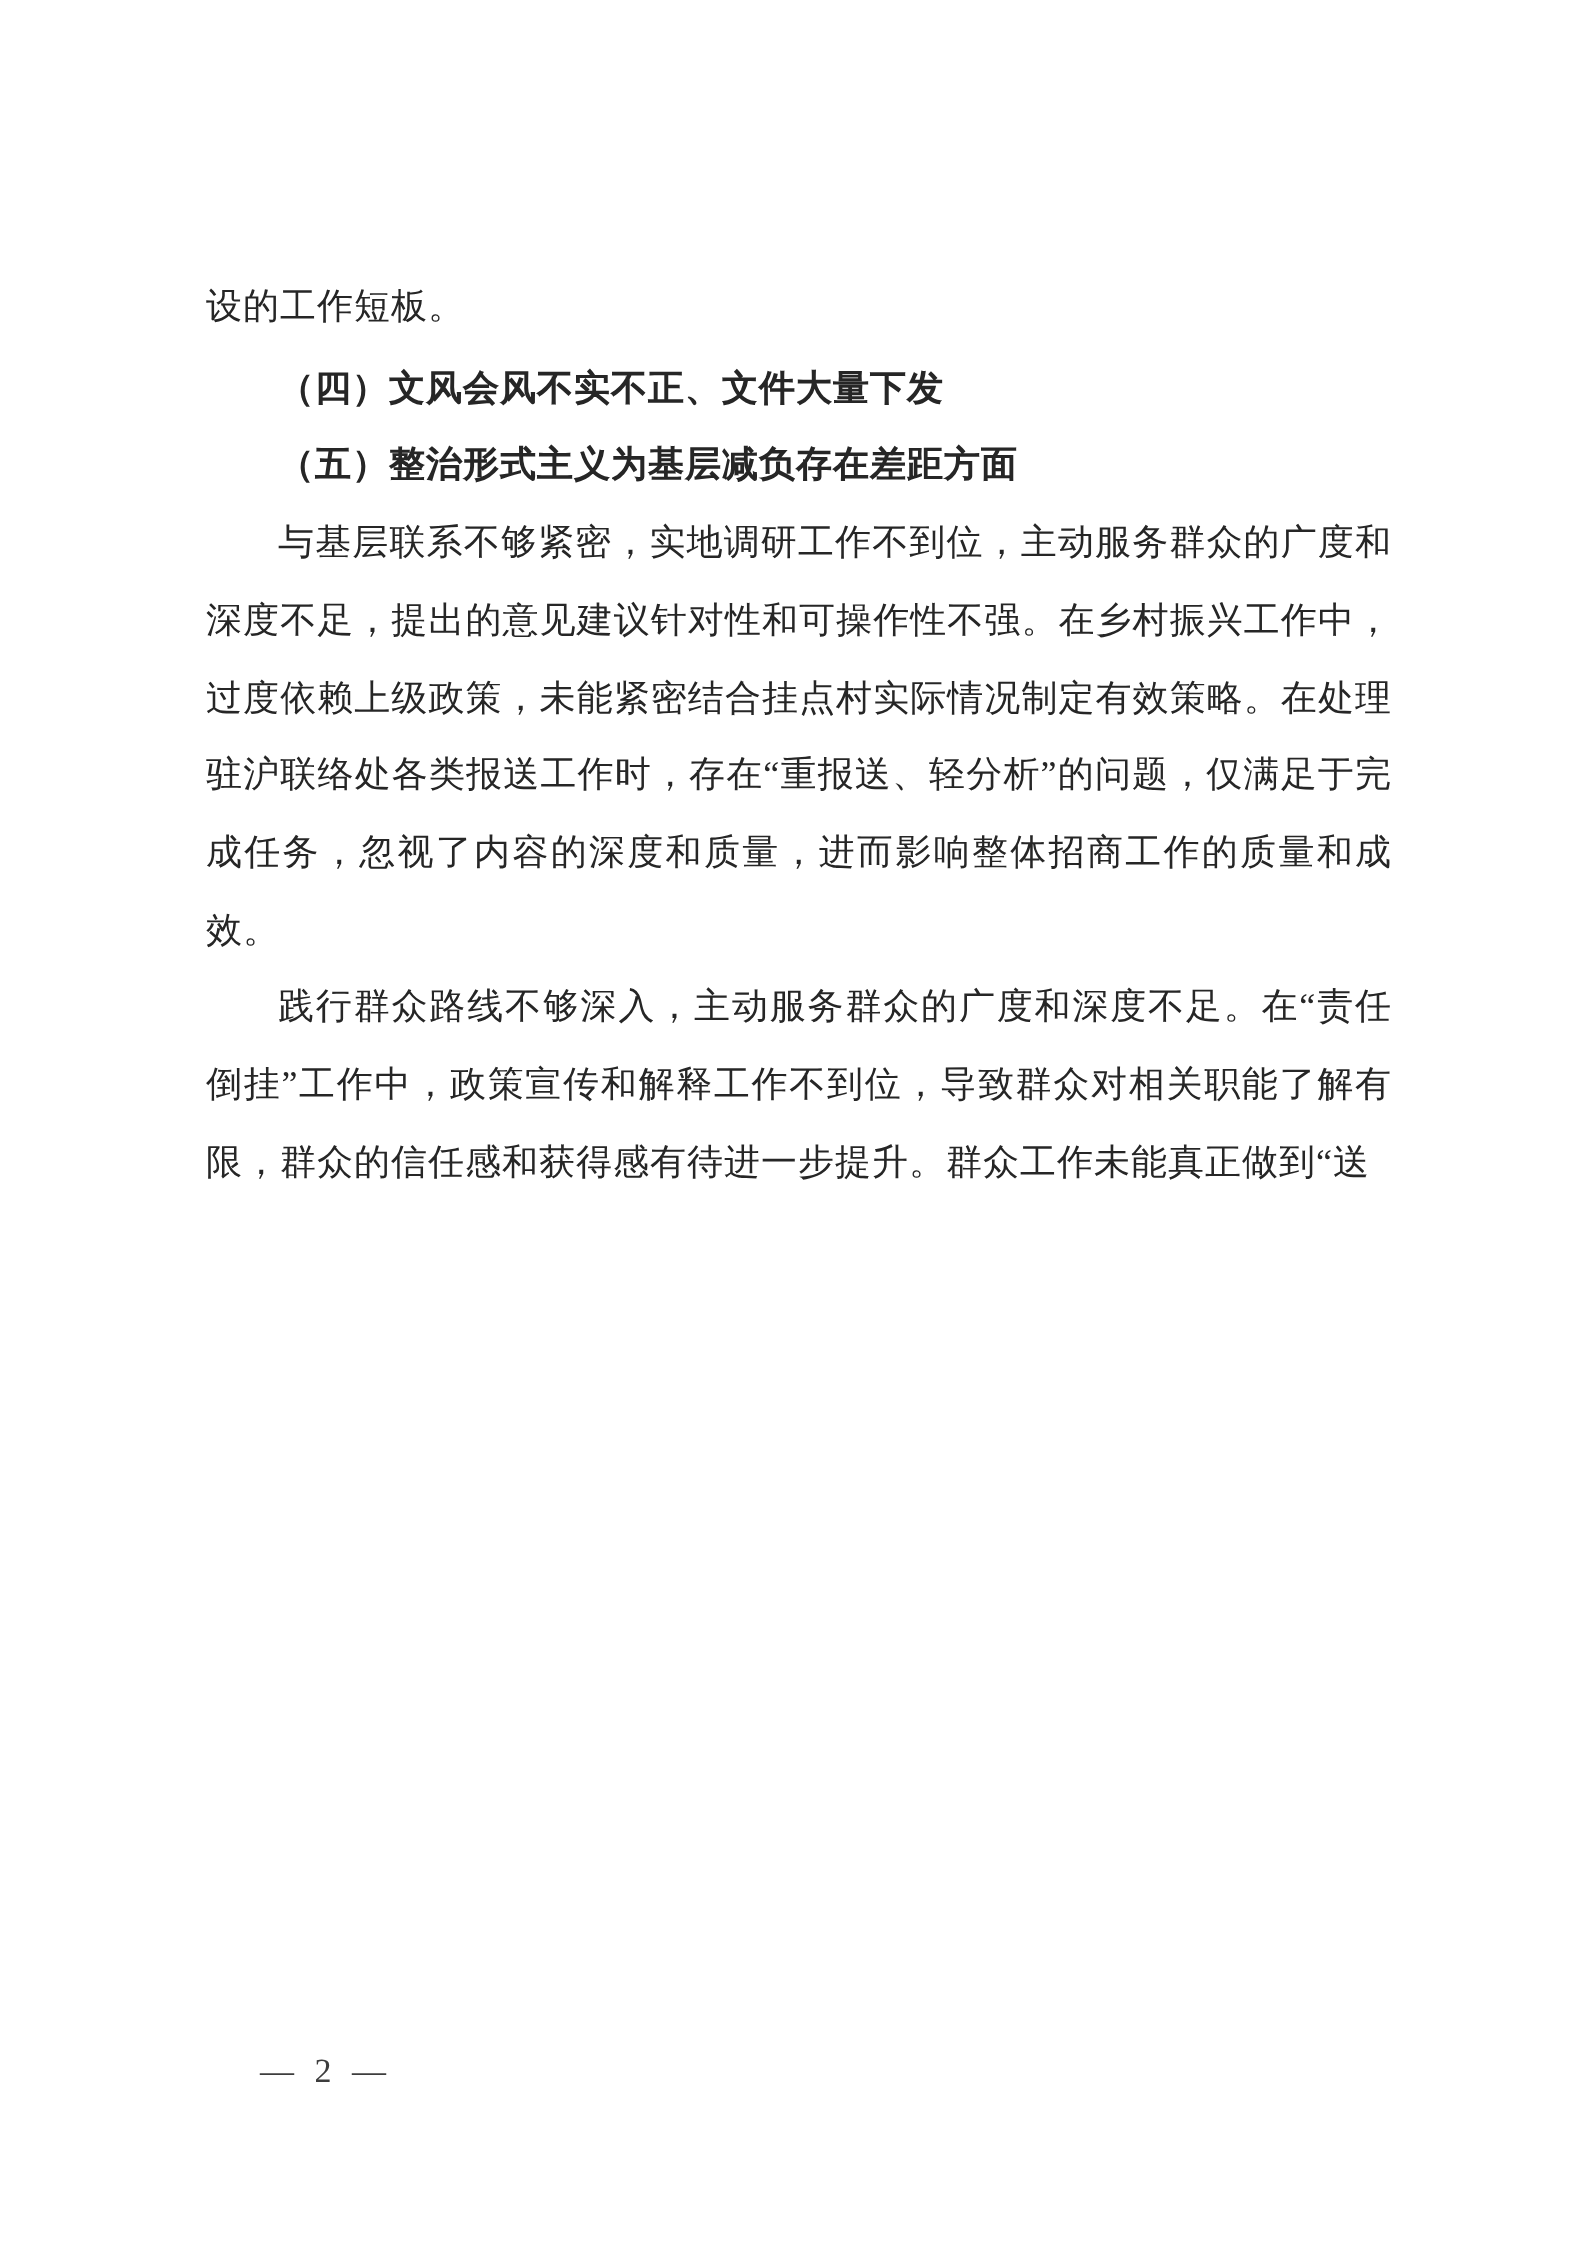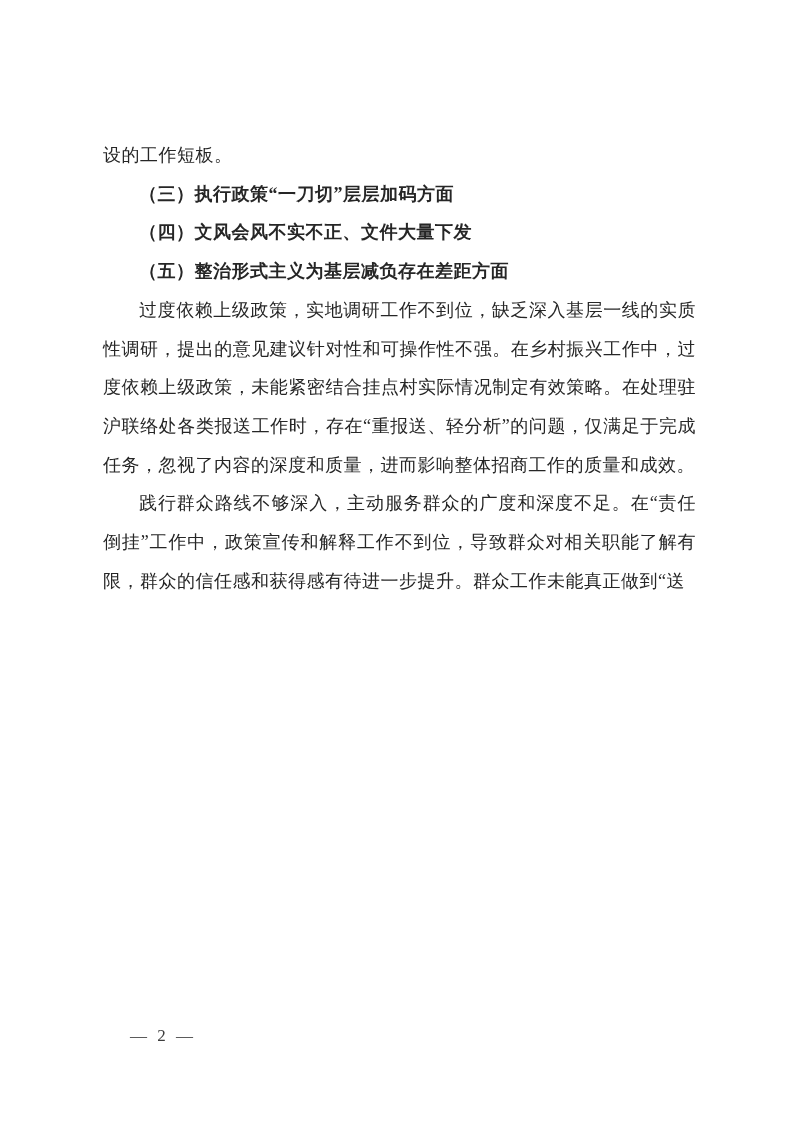--- a/index.html
+++ b/index.html
@@ -29,20 +29,21 @@
     line-height: 38.7px;
     letter-spacing: 0.5px;
   }
   .para {
     text-align: justify;
     text-align-last: left;
     text-indent: 2em;
   }
   .para.continuation {
     text-indent: 0;
+    font-family: Liberation Mono, monospace;
   }
   .heading {
     font-weight: bold;
     text-align: left;
     text-indent: 2em;
   }
   .footer {
     position: absolute;
     left: 130px;
     top: 1026px;
@@ -51,20 +52,19 @@
     color: #3d3d3d;
   }
 </style>
 </head>
 <body>
 
 <div class="sheet">
   <main class="content">
 
   <p class="para continuation">设的工作短板。</p>
-      <h3 class="heading">（三）执行政策“一刀切”层层加码方面</h3>
       <h3 class="heading">（四）文风会风不实不正、文件大量下发</h3>
       <h3 class="heading">（五）整治形式主义为基层减负存在差距方面</h3>
-      <p class="para">过度依赖上级政策，实地调研工作不到位，缺乏深入基层一线的实质性调研，提出的意见建议针对性和可操作性不强。在乡村振兴工作中，过度依赖上级政策，未能紧密结合挂点村实际情况制定有效策略。在处理驻沪联络处各类报送工作时，存在“重报送、轻分析”的问题，仅满足于完成任务，忽视了内容的深度和质量，进而影响整体招商工作的质量和成效。</p>
+      <p class="para">与基层联系不够紧密，实地调研工作不到位，主动服务群众的广度和深度不足，提出的意见建议针对性和可操作性不强。在乡村振兴工作中，过度依赖上级政策，未能紧密结合挂点村实际情况制定有效策略。在处理驻沪联络处各类报送工作时，存在“重报送、轻分析”的问题，仅满足于完成任务，忽视了内容的深度和质量，进而影响整体招商工作的质量和成效。</p>
       <p class="para">践行群众路线不够深入，主动服务群众的广度和深度不足。在“责任倒挂”工作中，政策宣传和解释工作不到位，导致群众对相关职能了解有限，群众的信任感和获得感有待进一步提升。群众工作未能真正做到“送</p>
     </main>
   <div class="footer">— 2 —</div>
 </div>
 
 </body></html>

